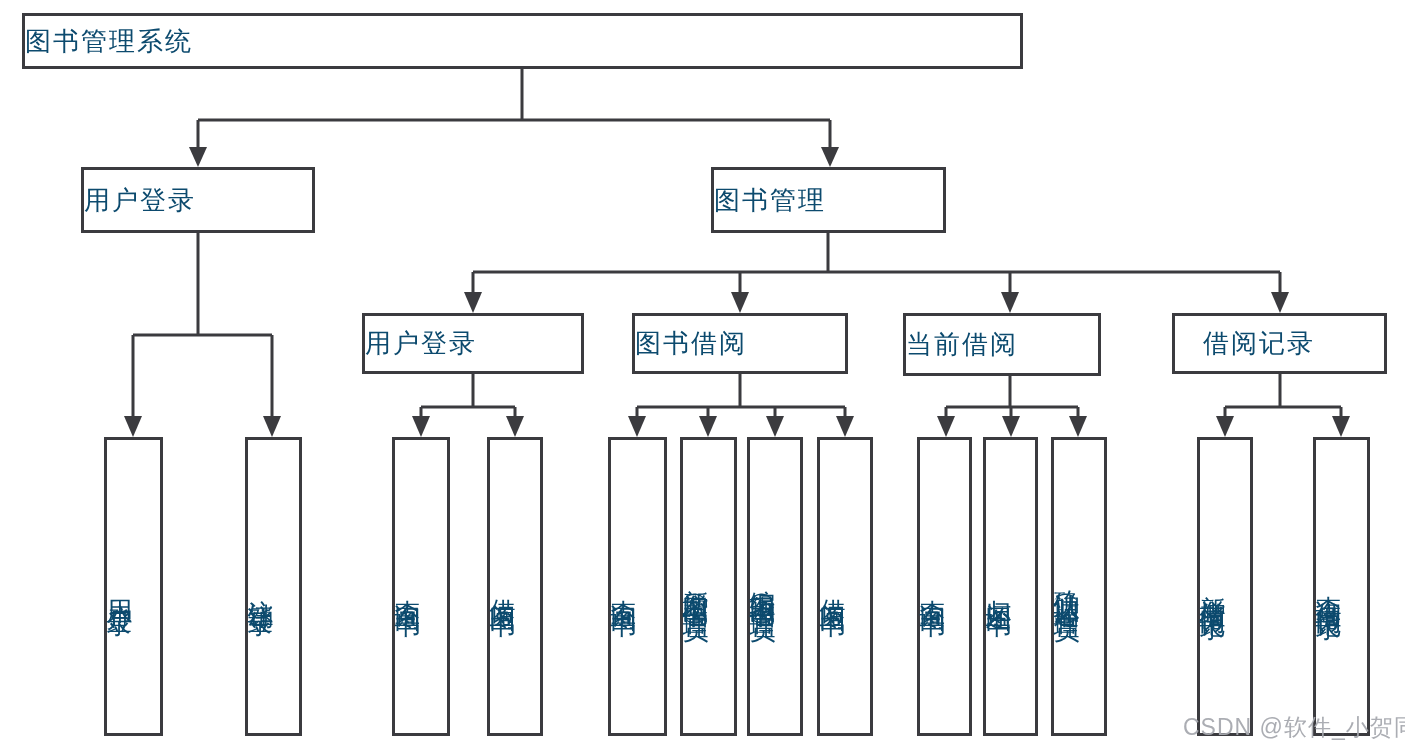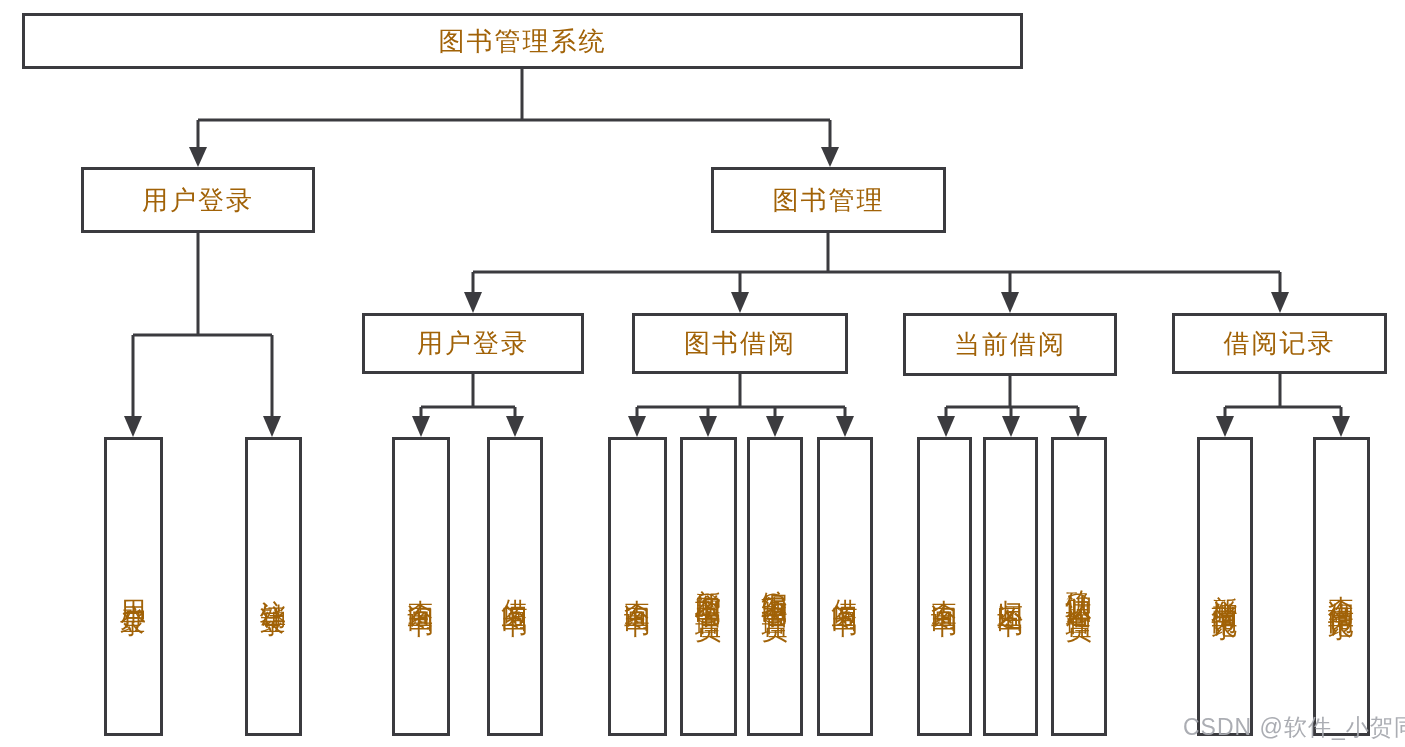--- a/index.html
+++ b/index.html
@@ -17,22 +17,22 @@
     width: 1405px; height: 747px;
     pointer-events: none;
   }
   .node {
     position: absolute;
     box-sizing: border-box;
     border: 3px solid #3b3b3f;
     background: #ffffff;
     display: flex;
     align-items: center;
-    justify-content: center;
-    color: #a16207;
+    justify-content: flex-start;
+    color: #0c4a6e;
   }
   .node.h span {
     font-size: 26px;
     letter-spacing: 2px;
     white-space: nowrap;
   }
   .node.v span {
     writing-mode: vertical-rl;
     font-size: 26px;
     letter-spacing: 4px;
@@ -104,24 +104,24 @@
   <div class="node h" style="left:711px; top:167px; width:235px; height:66px;font-family:Liberation Serif, serif;">
     <span>图书管理</span>
   </div>
 
   <div class="node h" style="left:362px; top:313px; width:222px; height:61px;">
     <span>用户登录</span>
   </div>
   <div class="node h" style="left:632px; top:313px; width:216px; height:61px;">
     <span>图书借阅</span>
   </div>
-  <div class="node h" style="left:903px; top:313px; width:214px; height:63px;">
+  <div class="node h" style="left:903px; top:313px; width:198px; height:63px;">
     <span>当前借阅</span>
   </div>
-  <div class="node h" style="left:1172px; top:313px; width:215px; height:61px;">
+  <div class="node h" style="left:1172px; top:313px; width:215px; height:61px;padding-left:28px;">
     <span>借阅记录</span>
   </div>
 
   <div class="node v" style="left:104px; top:437px; width:59px; height:299px;">
     <span>用户登录</span>
   </div>
   <div class="node v" style="left:245px; top:437px; width:57px; height:299px;">
     <span>注销登录</span>
   </div>
 

